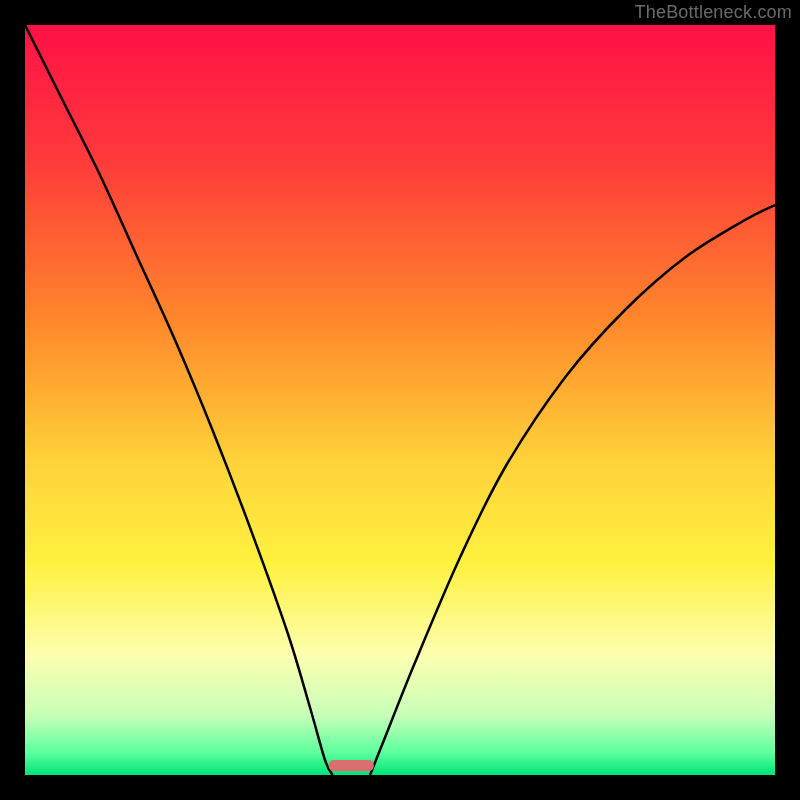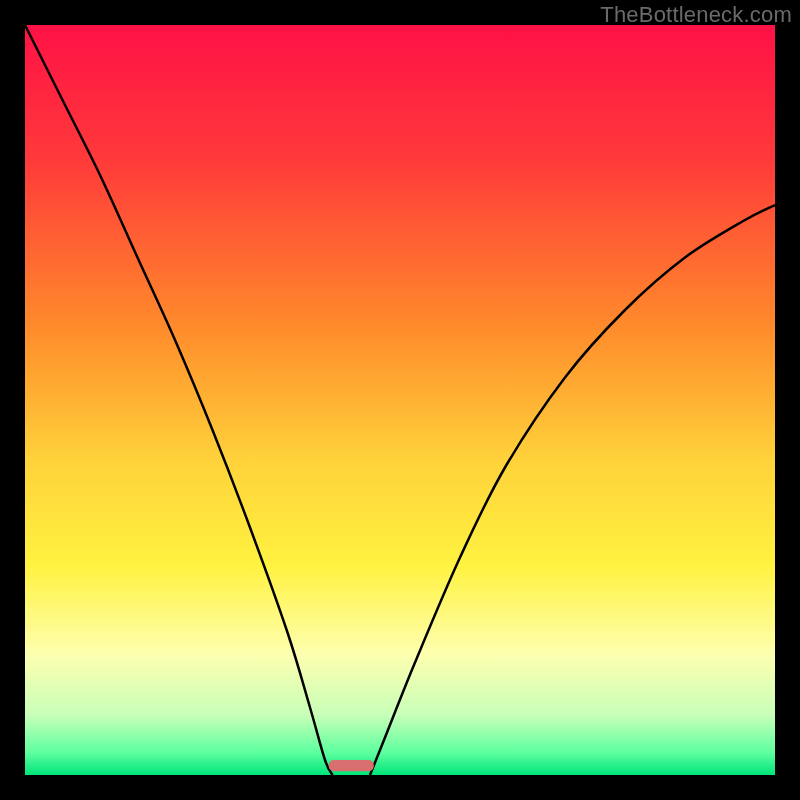--- a/index.html
+++ b/index.html
@@ -22,21 +22,21 @@
     left: 25px;
     top: 25px;
     width: 750px;
     height: 750px;
   }
   .watermark {
     position: absolute;
     top: 2px;
     right: 8px;
     color: #6a6a6a;
-    font-size: 22px;
+    font-size: 18px;
     font-weight: 500;
     letter-spacing: 0.2px;
   }
   svg { display: block; }
 </style>
 </head>
 <body>
 
 <div class="outer">
   <div class="watermark">TheBottleneck.com</div>

